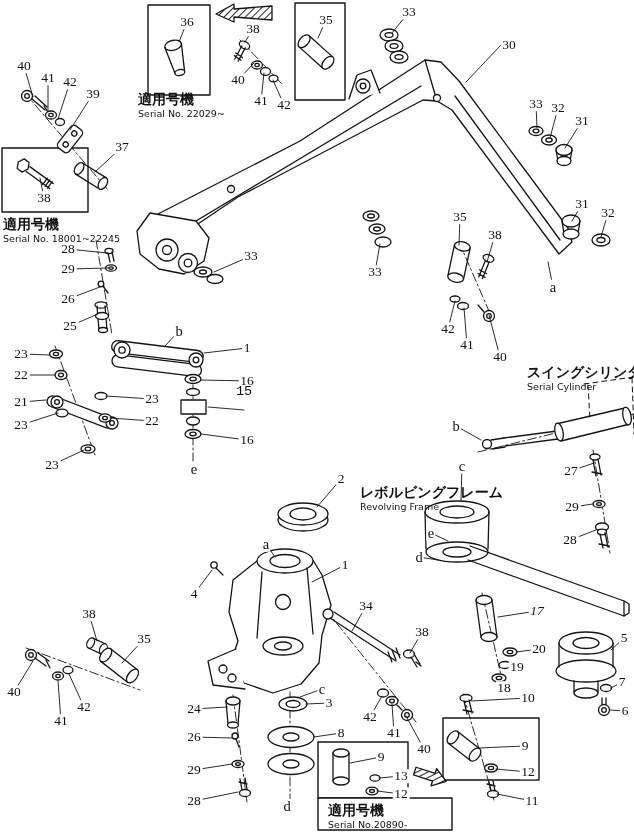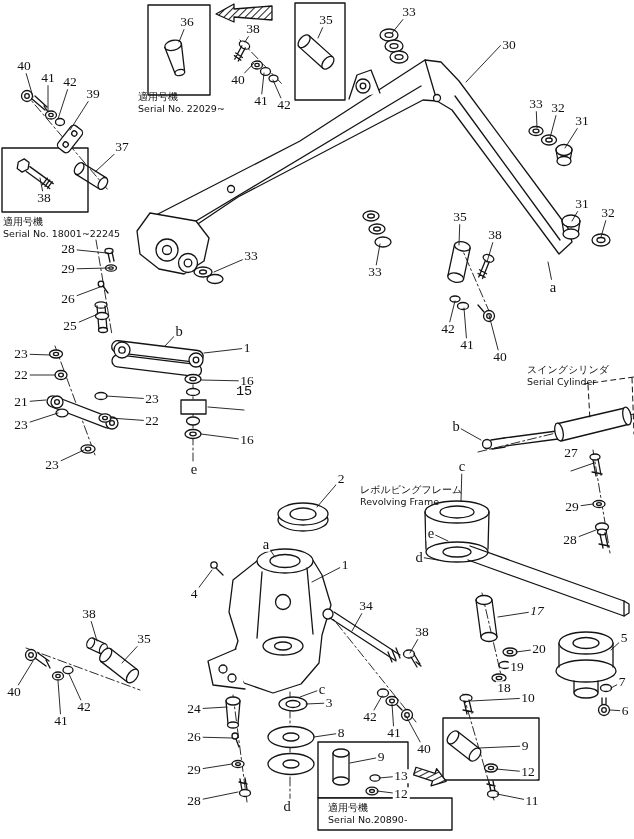--- a/index.html
+++ b/index.html
@@ -5,21 +5,21 @@
 <style>
   html,body{margin:0;padding:0;background:#fff;}
   .stage{position:relative;width:634px;height:839px;background:#fff;overflow:hidden;
          font-family:"Liberation Serif",serif;}
   .stage svg{position:absolute;left:0;top:0;z-index:1;}
   .callout{position:absolute;transform:translate(-50%,-50%);font-size:13.5px;color:#111;
            background:#fff;padding:0 1.5px;line-height:1;z-index:4;white-space:nowrap;}
   .callout.ref{font-size:14.5px;}
   .note{position:absolute;z-index:3;color:#111;line-height:1.3;white-space:nowrap;
         font-family:"DejaVu Sans",sans-serif;}
-  .note .jp{font-size:10px;}
+  .note .jp{font-size:14px;font-weight:bold;}
   .note .en{font-size:9.5px;}
 </style>
 </head>
 <body>
 
 <div class="stage" id="stage">
 
 <svg width="634" height="839" viewBox="0 0 634 839">
 <defs>
   <pattern id="hatch" width="5" height="5" patternUnits="userSpaceOnUse" patternTransform="rotate(45)">
@@ -538,21 +538,21 @@
     <span class="callout" style="left: 194px; top: 801px;">28</span>
     <span class="callout" style="left: 341px; top: 733px;">8</span>
     <span class="callout" style="left: 381px; top: 757px;">9</span>
     <span class="callout" style="left: 401px; top: 776px;">13</span>
     <span class="callout" style="left: 401px; top: 794px;">12</span>
     <span class="callout ref" style="left: 287px; top: 806px;">d</span>
     <span class="callout ref" style="left: 456px; top: 426px;">b</span>
     <span class="callout ref" style="left: 462px; top: 466px;">c</span>
     <span class="callout ref" style="left: 431px; top: 533px;">e</span>
     <span class="callout ref" style="left: 419px; top: 557px;">d</span>
-    <span class="callout" style="left: 571px; top: 453px;">27</span>
+    <span class="callout" style="left: 571px; top: 471px;">27</span>
     <span class="callout" style="left: 572px; top: 507px;">29</span>
     <span class="callout" style="left: 570px; top: 540px;">28</span>
     <span class="callout" style="left: 537px; top: 611px; font-style: italic;">17</span>
     <span class="callout" style="left: 624px; top: 638px;">5</span>
     <span class="callout" style="left: 539px; top: 649px;">20</span>
     <span class="callout" style="left: 517px; top: 667px; text-align: right;">19</span>
     <span class="callout" style="left: 504px; top: 688px;">18</span>
     <span class="callout" style="left: 528px; top: 698px;">10</span>
     <span class="callout" style="left: 622px; top: 682px;">7</span>
     <span class="callout" style="left: 625px; top: 711px;">6</span>

